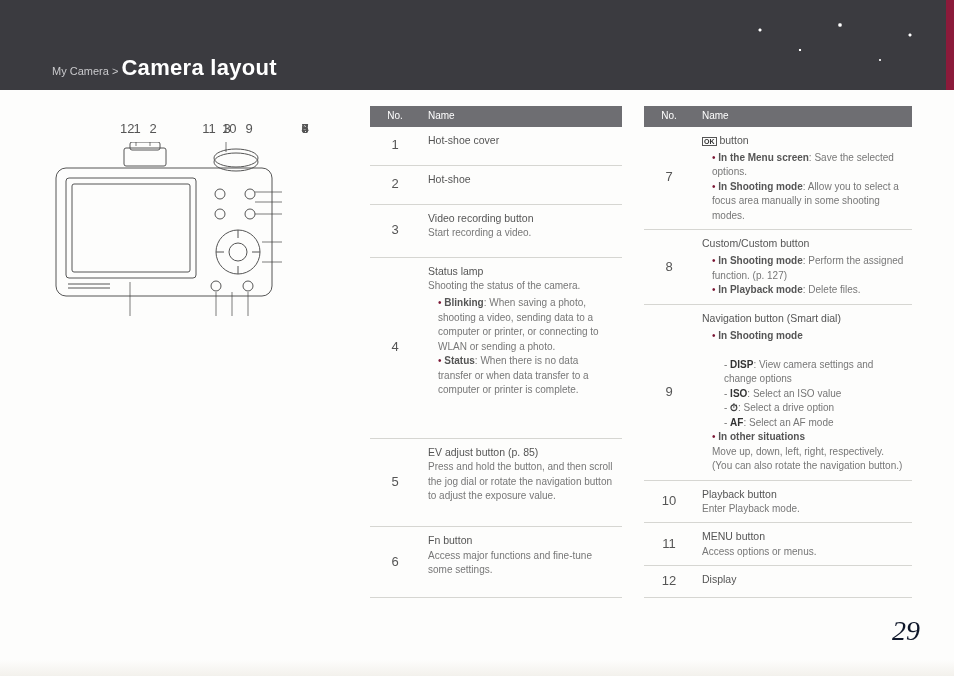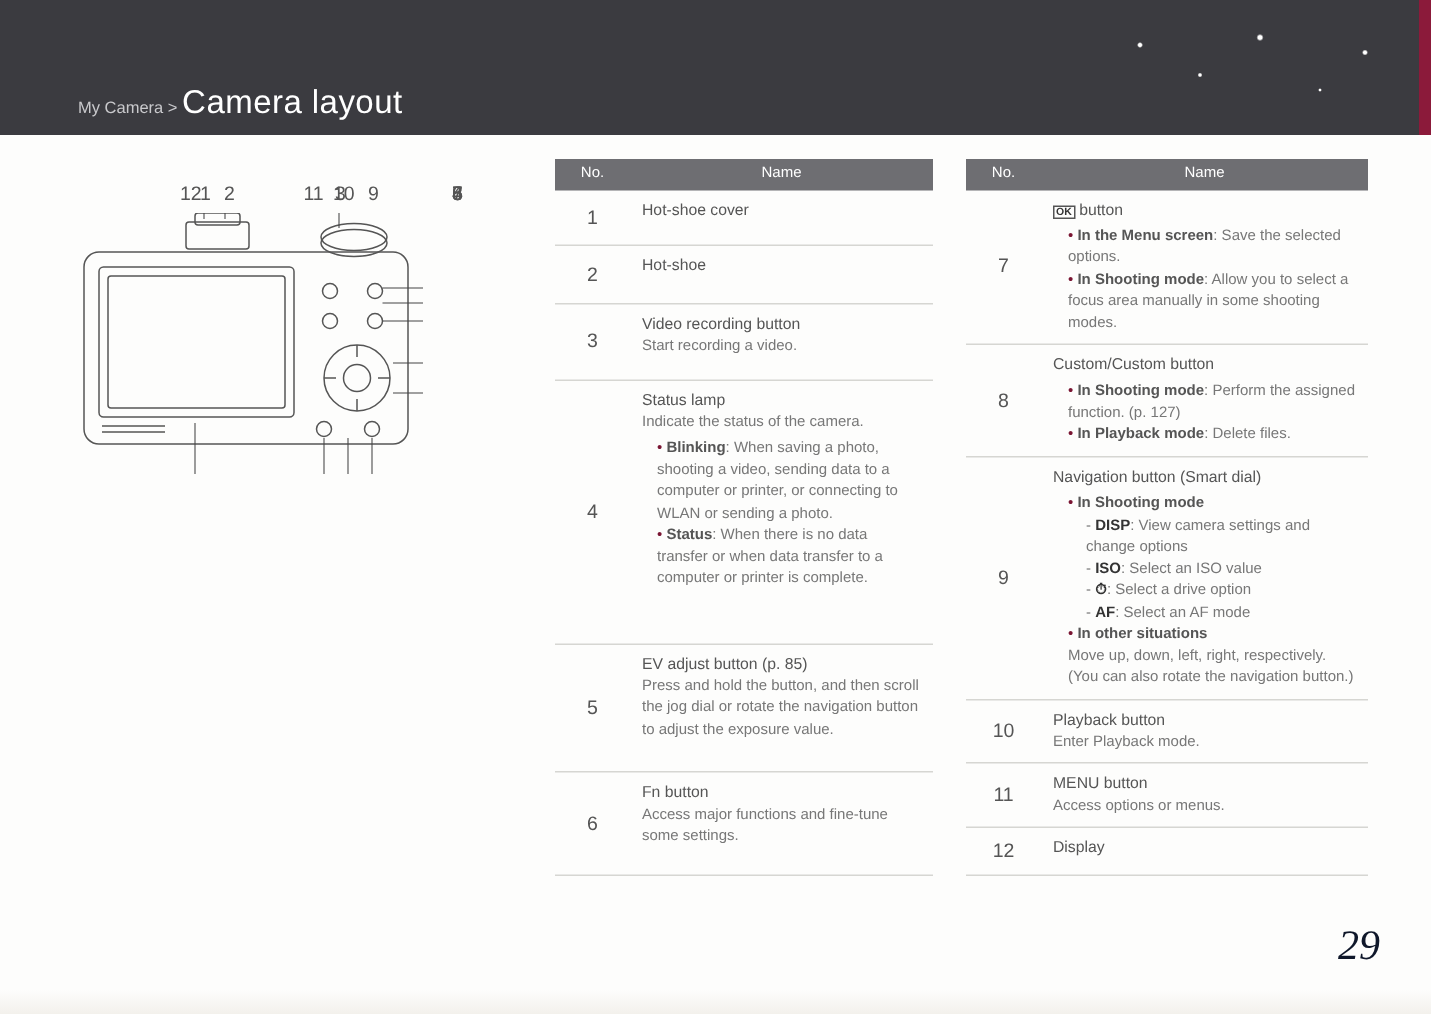--- a/index.html
+++ b/index.html
@@ -14,37 +14,37 @@
       radial-gradient(circle at 880px 60px,#fff 0.6px,transparent 1.2px),
       radial-gradient(circle at 910px 35px,#fff 1px,transparent 2px),
       linear-gradient(to bottom,#3b3b40 0,#3b3b40 90px,#fdfdfc 90px,#fdfdfc 660px,#f3f1ec 676px);
     position:relative;
     font-size:11px;
     line-height:1.45;
     box-sizing:border-box;
   }
   .accent{position:absolute;right:0;top:0;width:8px;height:90px;background:#8b1a3a}
   .crumb{position:absolute;left:52px;top:52px;color:#c9c9cc;font-size:11px}
-  .crumb .title{font-size:22px;font-weight:400;color:#fff;letter-spacing:0.3px}
+  .crumb .title{font-size:22px;font-weight:700;color:#fff;letter-spacing:0.3px}
   .figure{position:absolute;left:38px;top:120px;width:330px;height:260px}
   .camera-svg{position:absolute;left:12px;top:22px}
   .callout{position:absolute;font-size:13px;color:#555;text-align:center;width:14px}
   .tables{position:absolute;left:370px;top:106px;right:28px;display:flex;gap:22px}
   table{border-collapse:collapse;table-layout:fixed}
   table.t1{width:252px}
   table.t2{width:268px}
-  th{background:#6e6e72;color:#fff;font-weight:normal;font-size:10px;text-align:center;padding:3px 8px}
+  th{background:#6e6e72;color:#fff;font-weight:normal;font-size:10px;text-align:left;padding:3px 8px}
   th.no{width:34px;text-align:center}
   td{border-bottom:1px solid #d6d6d2;padding:6px 8px;vertical-align:top;font-size:10.5px;color:#555}
   td.no{text-align:center;font-size:13px;color:#555;vertical-align:middle}
   .desc{color:#777;font-size:10px;line-height:1.45}
   .desc b{color:#555}
   ul.bul{margin:3px 0 0 0;padding-left:10px;list-style:none}
   ul.bul>li::before{content:"• ";color:#7a1533}
-  ul.dash{margin:0 0 0 0;padding-left:12px;list-style:none}
+  ul.dash{margin:14px 0 0 0;padding-left:12px;list-style:none}
   ul.dash>li::before{content:"- "}
   .icon{font-weight:bold;color:#333;font-size:10px}
   .pagenum{position:absolute;right:34px;bottom:24px;font-style:italic;font-size:28px;color:#0f172a;font-family:Georgia,serif}
 </style>
 </head>
 <body>
 
 <div class="accent"></div>
 
 <div class="crumb">
@@ -142,21 +142,21 @@
           <td class="no">3</td>
           <td>
             <div>Video recording button</div>
             <div class="desc">Start recording a video.</div>
           </td>
         </tr>
         <tr>
           <td class="no">4</td>
           <td>
             <div>Status lamp</div>
-            <div class="desc">Indicate the status of the camera.</div>
+            <div class="desc">Shooting the status of the camera.</div>
             <ul class="bul desc">
               <li><b>Blinking</b>: When saving a photo, shooting a video, sending data to a computer or printer, or connecting to WLAN or sending a photo.</li>
               <li><b>Status</b>: When there is no data transfer or when data transfer to a computer or printer is complete.</li>
             </ul>
           </td>
         </tr>
         <tr>
           <td class="no">5</td>
           <td>
             <div>EV adjust button (p. 85)</div>

